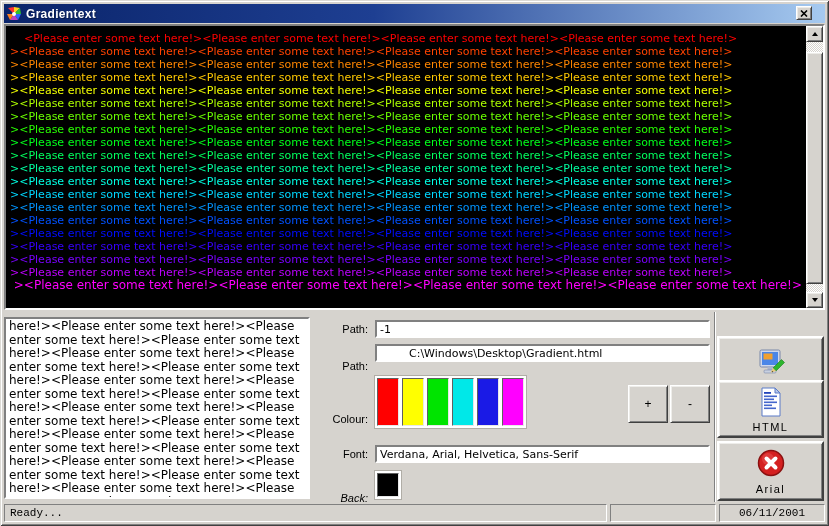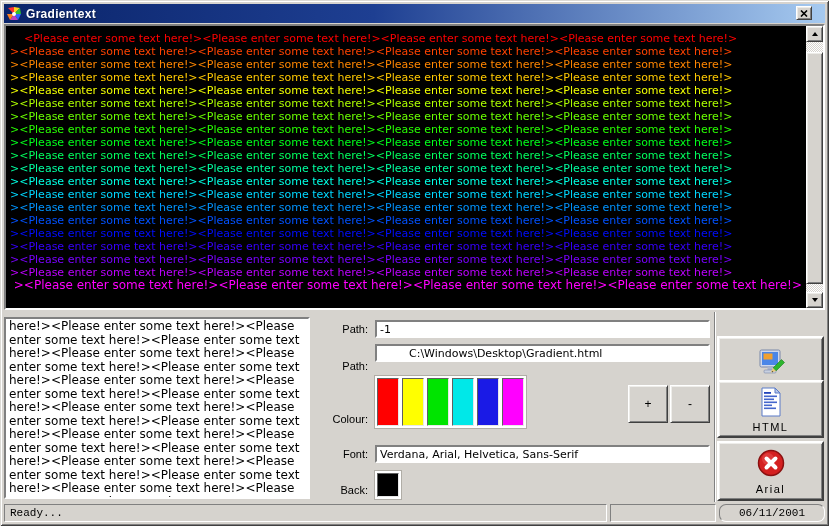--- a/index.html
+++ b/index.html
@@ -57,21 +57,21 @@
   .tri-down{width:0;height:0;border-left:3px solid transparent;border-right:3px solid transparent;border-top:4px solid #000;}
   
   .lower{position:absolute;left:4px;top:312px;right:4px;height:190px;}
   .editor{
     position:absolute;left:0;top:5px;width:306px;height:182px;background:#fff;
     border:2px solid;border-color:#808080 #FFFFFF #FFFFFF #808080;
     padding:1px 3px;overflow:hidden;
     font-family:"DejaVu Sans",sans-serif;font-size:12px;line-height:13.5px;
   }
   .lbl{position:absolute;left:302px;width:62px;text-align:right;}
-  .lbl-size{top:11px;} .lbl-path{top:21px;margin-top:27px;} .lbl-colour{top:101px;} .lbl-font{top:136px;} .lbl-back{top:172px;}
+  .lbl-size{top:11px;} .lbl-path{top:21px;margin-top:27px;} .lbl-colour{top:101px;} .lbl-font{top:136px;} .lbl-back{top:180px;font-style:italic;}
   .field{
     position:absolute;left:371px;width:335px;height:18px;background:#fff;
     border:2px solid;border-color:#808080 #FFFFFF #FFFFFF #808080;
     font-family:"DejaVu Sans",sans-serif;font-size:11px;padding:0 3px;outline:none;
   }
   .field-size{top:8px;} .field-path{top:32px;} .field-font{top:133px;}
   .swatches{
     position:absolute;left:370px;top:63px;height:54px;background:#fff;
     border:1px solid #B0ADA6;padding:2px;display:flex;gap:3px;
   }
@@ -93,21 +93,21 @@
     border:2px solid;border-color:#FFFFFF #404040 #404040 #FFFFFF;
     box-shadow:inset 1px 1px 0 #EEEDEA, inset -1px -1px 0 #808080;
     display:flex;flex-direction:column;align-items:center;justify-content:center;gap:3px;cursor:default;
   }
   .btn-preview{top:24px;height:68px;} .btn-html{top:68px;height:58px;} .btn-exit{top:129px;height:60px;}
   .big-btn .cap{font-size:11px;letter-spacing:1.5px;}
   
   .statusbar{position:absolute;left:4px;top:504px;right:4px;height:18px;display:flex;gap:3px;font-family:Liberation Mono, monospace;}
   .panel{background:#D6D3CE;border:1px solid;border-color:#808080 #FFFFFF #FFFFFF #808080;
     display:flex;align-items:center;padding:0 5px;}
-  .panel.p1{width:603px;} .panel.p2{width:106px;} .panel.p3{flex:1;justify-content:center;border-radius:7px;}
+  .panel.p1{width:603px;} .panel.p2{width:106px;} .panel.p3{flex:1;justify-content:center;}
 </style>
 </head>
 <body>
 
 <div class="window">
 
   <div class="titlebar">
     <span class="app-icon">
       <svg width="16" height="16" viewBox="0 0 16 16">
         <polygon points="8,8 2,2 8,1" fill="#FF3030"></polygon>

